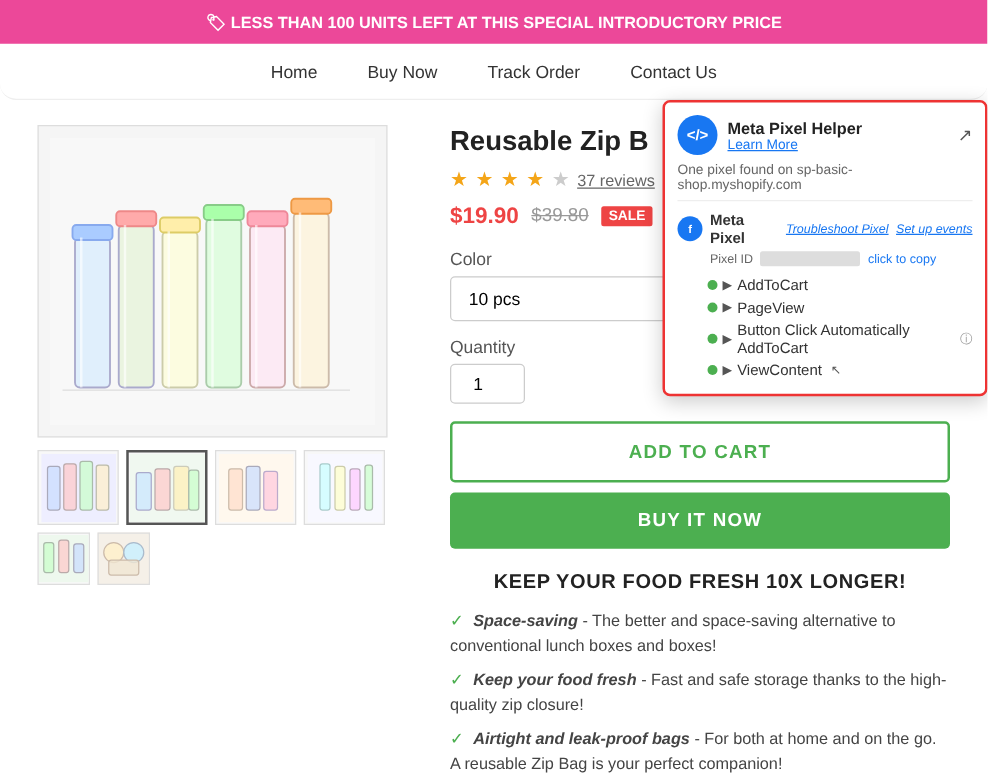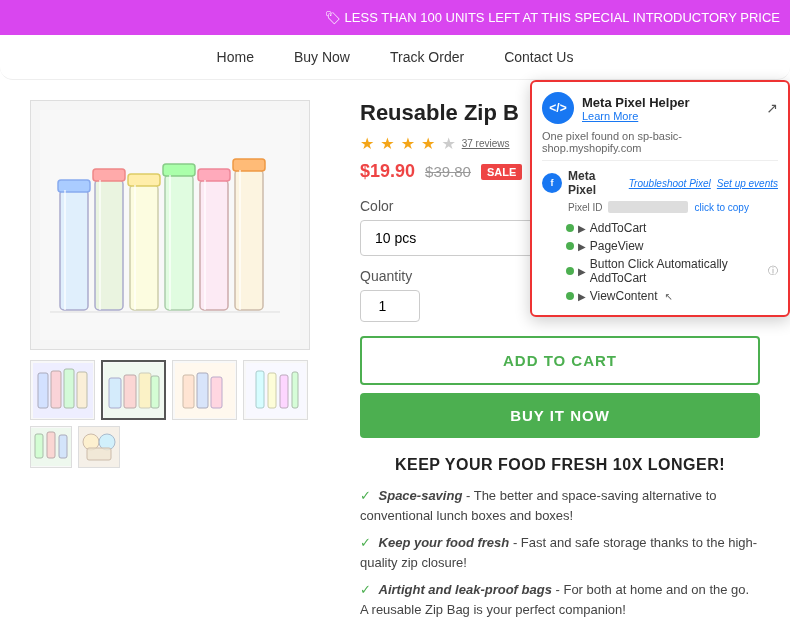--- a/index.html
+++ b/index.html
@@ -1,37 +1,37 @@
 <!DOCTYPE html>
 <html><head>
   <meta charset="utf-8">
   <style>
     * { margin: 0; padding: 0; box-sizing: border-box; }
     body { font-family: Arial, sans-serif; font-size: 14px; color: #333; background: #fff; width: 790px; min-height: 618px; overflow-x: hidden; }
 
     
-    .top-nav { background: #d946ef; color: #fff; text-align: right; padding: 10px; font-size: 13px; font-weight: normal; }
+    .top-nav { background: #ec4899; color: #fff; text-align: center; padding: 10px; font-size: 13px; font-weight: bold; }
 
     .main-nav { display: flex; justify-content: center; gap: 40px; padding: 14px 20px; border-bottom: 1px solid #eee; border-radius: 13px; }
     .main-nav a { text-decoration: none; color: #333; font-size: 14px; }
 
     
     .product-section { display: flex; padding: 20px 30px; gap: 30px; position: relative; }
 
     
     .product-images { width: 300px; flex-shrink: 0; }
     .main-image-placeholder { width: 280px; height: 250px; background: #f5f5f5; border: 1px solid #ddd; display: flex; align-items: center; justify-content: center; overflow: hidden; }
 
     
     .product-info { flex: 1; }
     .product-title { font-size: 22px; font-weight: bold; color: #222; margin-bottom: 8px; }
 
     .stars { display: flex; align-items: center; gap: 6px; margin-bottom: 8px; }
     .star { color: #f4a518; font-size: 16px; }
-    .review-count { font-size: 10px; color: #666; text-decoration: underline; cursor: pointer; }
+    .review-count { font-size: 13px; color: #666; text-decoration: underline; cursor: pointer; }
 
     .price-row { display: flex; align-items: center; gap: 10px; margin-bottom: 16px; }
     .price-sale { color: #e44; font-size: 18px; font-weight: bold; }
     .price-original { color: #999; font-size: 15px; text-decoration: line-through; }
     .sale-badge { background: #e44; color: #fff; padding: 2px 6px; font-size: 11px; font-weight: bold; border-radius: 2px; }
 
     .label { font-size: 14px; color: #555; margin-bottom: 6px; margin-top: 10px; }
     .select-box { width: 100%; padding: 8px 10px; border: 1px solid #ccc; border-radius: 4px; font-size: 14px; background: #fff; appearance: auto; cursor: pointer; }
 
     .qty-input { width: 60px; padding: 7px 10px; border: 1px solid #ccc; border-radius: 4px; font-size: 14px; text-align: center; }

